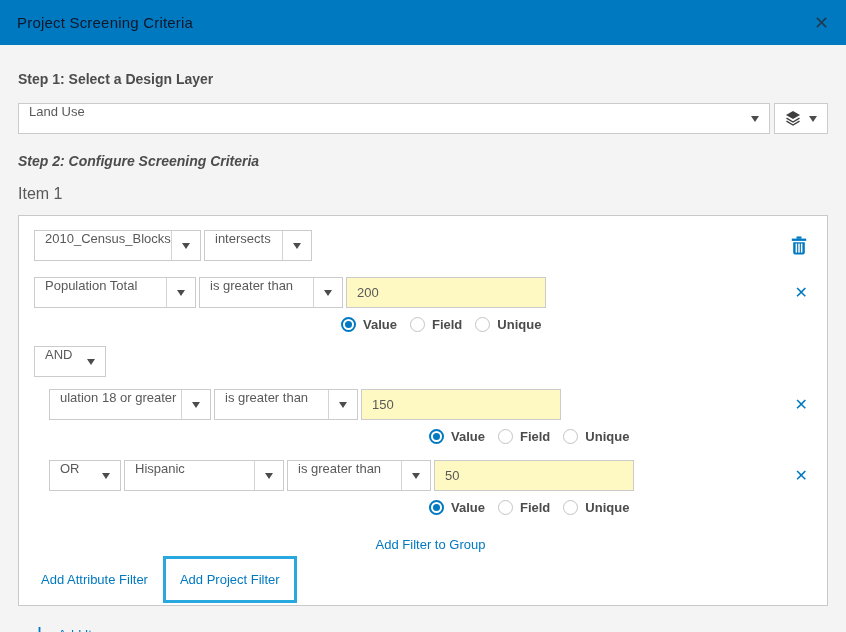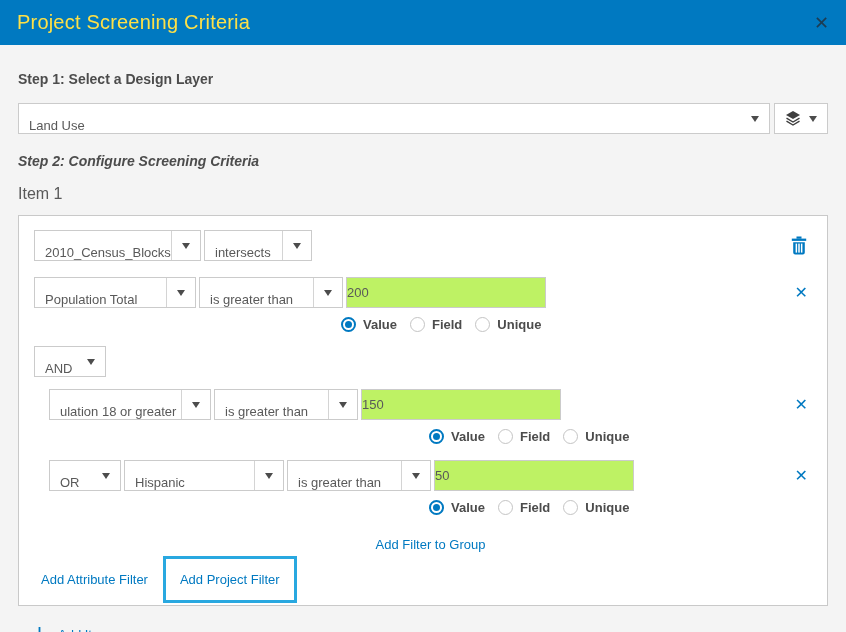--- a/index.html
+++ b/index.html
@@ -12,55 +12,55 @@
     overflow:hidden;
   }
   .dialog { width:846px; height:632px; position:relative; }
 
   
   .header {
     height:45px; background:#0079c1;
     display:flex; align-items:center; justify-content:space-between;
     padding:0 17px;
   }
-  .header .title { color:#fde047; font-size:20px; letter-spacing:.2px; }
+  .header .title { color:#0f172a; font-size:15px; letter-spacing:.2px; }
   .close-btn {
     color:#1c3c53; font-size:18px; line-height:18px; cursor:pointer;
     font-weight:400;
   }
 
   
   .content { padding:0 18px; }
   .section-label { font-weight:bold; font-size:14px; color:#4c4c4c; }
   .step1-label { margin-top:26px; }
   .step2-label { margin-top:19px;font-style:italic; }
   .item-label { margin-top:16px; color:#595959; font-size:16px; }
 
   
   .select {
     background:#fff; border:1px solid #cbcbcb; height:31px;
-    display:flex; align-items:flex-end; cursor:pointer;
+    display:flex; align-items:flex-start; cursor:pointer;
   }
   .select .sel-text {
     flex:1; padding:0 10px; color:#595959; white-space:nowrap;
     overflow:hidden; text-overflow:clip;
   }
   .caret {
     width:0; height:0;
     border-left:4.5px solid transparent; border-right:4.5px solid transparent;
     border-top:6px solid #4c4c4c;
   }
   .caret-zone {
     width:29px; align-self:stretch; flex:0 0 29px;
     display:flex; align-items:center; justify-content:center;
   }
   .caret-zone.divided { border-left:1px solid #d4d4d4; }
   .text-input {
-    height:31px; border:1px solid #cbcbcb; background:#bef264;
-    padding:0 0; color:#595959;
+    height:31px; border:1px solid #cbcbcb; background:#fef9c3;
+    padding:0 10px; color:#595959;
     font-family:"Liberation Sans", sans-serif; font-size:13px; outline:none;
   }
 
   
   .layer-row { margin-top:16px; display:flex; gap:4px; }
   .layer-select { flex:1; }
   .layers-btn {
     width:54px; height:31px; background:#fff; border:1px solid #cbcbcb;
     display:flex; align-items:center; justify-content:center; gap:8px;
     cursor:pointer;

